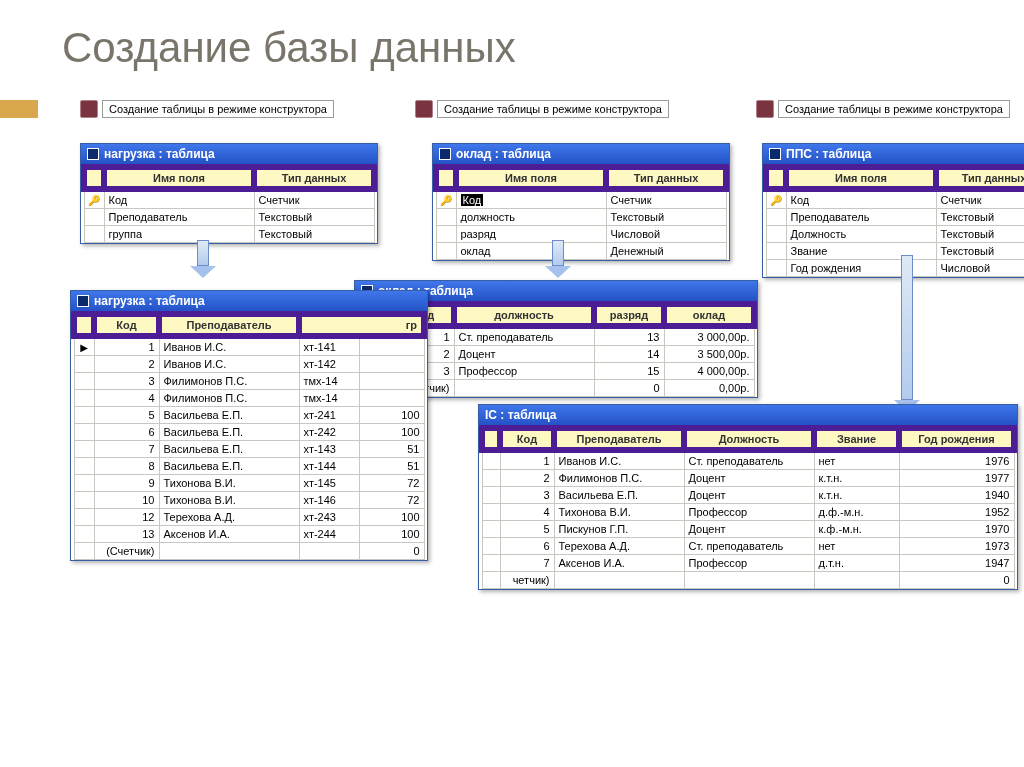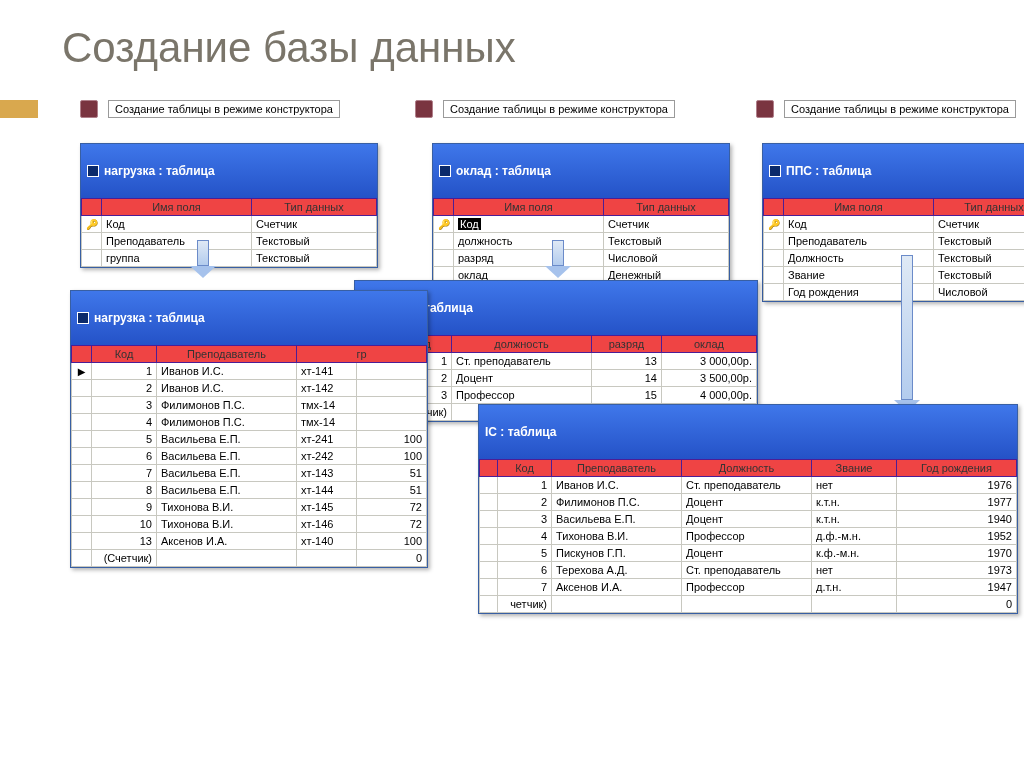--- a/index.html
+++ b/index.html
@@ -22,21 +22,21 @@
     position: absolute;
     left: 0; top: 100px;
     width: 38px; height: 18px;
     background: #d9a84e;
   }
   .create-row {
     position: absolute;
     top: 100px;
     display: flex;
     align-items: center;
-    gap: 10px;
+    gap: 4px;
   }
   .cr1 { left: 80px; }
   .cr2 { left: 415px; }
   .cr3 { left: 756px; }
   .acc-icon {
     width: 18px; height: 18px;
     background: #7a3440;
     border: 1px solid #b07f8a;
     border-radius: 2px;
     display: inline-block;
@@ -53,42 +53,42 @@
     position: absolute;
     border: 1px solid #385fa3;
     box-shadow: 2px 2px 4px rgba(0,0,0,.3);
     background: #fff;
   }
   .win-title {
     background: linear-gradient(#3f77ea, #2452c7);
     color: #fff;
     font-size: 12px;
     font-weight: bold;
-    padding: 20px 6px;
+    padding: 3px 6px;
     display: flex;
     align-items: center;
     gap: 5px;
   }
   .win-icon {
     width: 12px; height: 12px;
     background: #0b2a6b;
     border: 1px solid #fff;
     display: inline-block;
   }
   table.grid {
     border-collapse: collapse;
     font-size: 11px;
     width: 100%;
     table-layout: fixed;
   }
   table.grid th {
-    background: #ef4444;
-    border: 1px solid #4c1d95;
+    background: #fef9c3;
+    border: 6px solid #4c1d95;
     padding: 2px 4px;
-    font-weight: normal;
+    font-weight: bold;
     color: #333;
     text-align: center;
   }
   table.grid td {
     border: 1px solid #c8c8c0;
     padding: 2px 4px;
     background: #fff;
     white-space: nowrap;
     overflow: hidden;
   }
@@ -369,21 +369,21 @@
         <col style="width:65px">
         <col style="width:140px">
         <col style="width:60px">
         <col>
       </colgroup>
     <tbody>
         <tr>
           <th class="corner"></th>
       <th>Код</th>
       <th>Преподаватель</th>
-      <th colspan="2" style="text-align:center">гр</th>
+      <th colspan="2" style="text-align:right">гр</th>
         </tr>
     </tbody>
       <tbody id="dat-nag">
         <tr>
           <td class="rowhead">▶</td>
           <td class="num">1</td>
           <td>Иванов И.С.</td>
           <td>хт-141</td>
           <td class="num"></td>
         </tr>
@@ -445,23 +445,30 @@
         </tr>
         <tr>
           <td class="rowhead"></td>
           <td class="num">10</td>
           <td>Тихонова В.И.</td>
           <td>хт-146</td>
           <td class="num">72</td>
         </tr>
         <tr>
           <td class="rowhead"></td>
+          <td class="num">12</td>
+          <td>Терехова А.Д.</td>
+          <td>хт-243</td>
+          <td class="num">100</td>
+        </tr>
+        <tr>
+          <td class="rowhead"></td>
           <td class="num">13</td>
           <td>Аксенов И.А.</td>
-          <td>хт-140</td>
+          <td>хт-244</td>
           <td class="num">100</td>
         </tr>
         <tr>
           <td class="rowhead"></td>
           <td class="num" colspan="1" style="text-align:right">(Счетчик)</td>
           <td></td>
           <td></td>
           <td class="num">0</td>
         </tr>
       </tbody>

